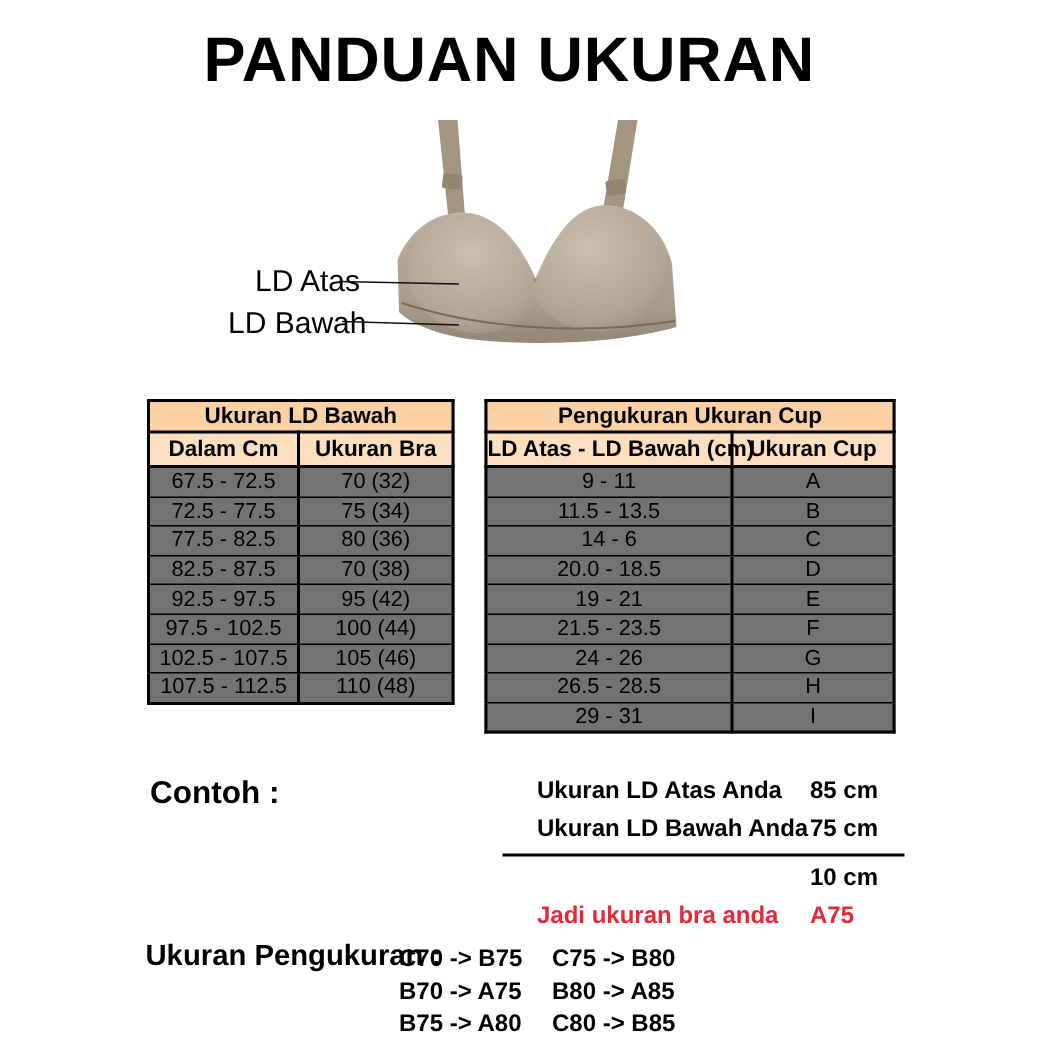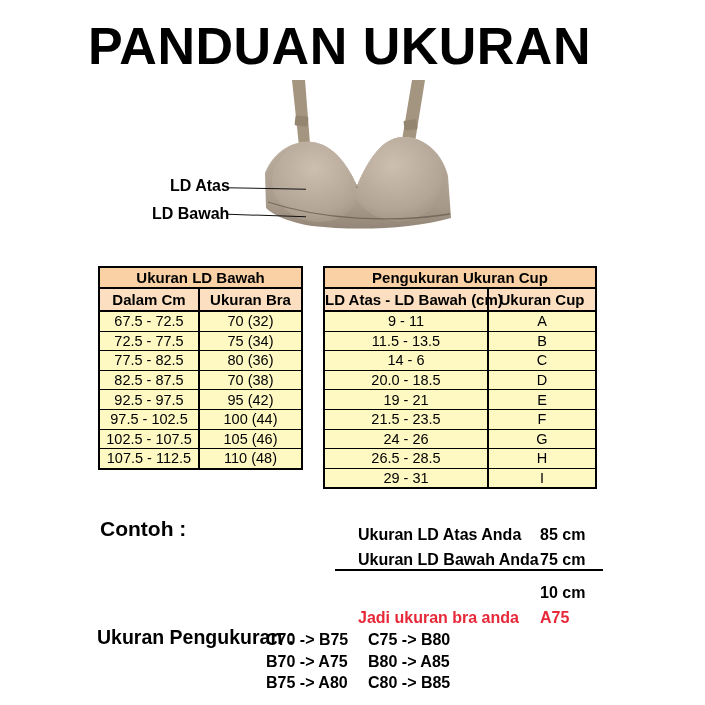--- a/index.html
+++ b/index.html
@@ -5,41 +5,41 @@
   html,body { margin:0; padding:0; background:#fff; }
   .page {
     position:relative; width:705px; height:705px; background:#fff;
     font-family:"Liberation Sans", sans-serif; color:#000; overflow:hidden;
   }
   .abs { position:absolute; }
 
   
   .page-title {
     position:absolute; top:16px; left:0; width:679px; text-align:center;
-    font-size:52px; font-weight:bold; letter-spacing:0.5px; margin:0;
+    font-size:42px; font-weight:bold; letter-spacing:0.5px; margin:0;
   }
 
   
-  .fig-label { position:absolute; font-size:16px; font-weight:bold; white-space:nowrap; }
+  .fig-label { position:absolute; font-size:20px; font-weight:normal; white-space:nowrap; }
   .pointer-line { position:absolute; height:0; border-top:1.6px solid #111; }
 
   
-  .sizes-table { position:absolute; border-collapse:collapse; table-layout:fixed; background:#fef9c3; }
+  .sizes-table { position:absolute; border-collapse:collapse; table-layout:fixed; background:#737373; }
   .sizes-table th, .sizes-table td { text-align:center; vertical-align:middle; padding:0; white-space:nowrap; }
   .t-title  { height:19px; font-size:15px; font-weight:bold; border:2.5px solid #000; background:var(--header-bg,#fad1a4); }
   .t-col    { height:21px; font-size:15px; font-weight:bold; border:2.5px solid #000; background:var(--subheader-bg,#fbdfc0); }
   .sizes-table td { height:18.6px; font-size:14.5px; border:1.4px solid #000; }
   .sizes-table td:first-child { border-left:2.5px solid #000; border-right:2.5px solid #000; }
   .sizes-table td:last-child  { border-right:2.5px solid #000; }
   .sizes-table tbody tr:last-child td { border-bottom:2.5px solid #000; }
 
   
   .contoh-heading { position:absolute; left:100px; top:517px; font-size:21px; font-weight:bold; }
   .example-block { position:absolute; left:335px; top:519px; width:268px; }
-  .ex-row { display:flex; padding-left:23px; height:25px; align-items:flex-end; font-weight:bold; font-size:16px; }
+  .ex-row { display:flex; padding-left:23px; height:25px; align-items:flex-start; font-weight:bold; font-size:16px; }
   .ex-label { width:182px; }
   .ex-divider { height:0; border-top:2px solid #000; margin:0; width:268px; }
   .ex-gap { height:6px; }
   .red { color:var(--accent-red,#e62839); }
 
   
   .alt-heading { position:absolute; left:97px; top:626px; font-size:19.5px; font-weight:bold; }
   .alt-col { position:absolute; top:629px; }
   .alt-col div { font-size:16px; font-weight:bold; line-height:21.7px; white-space:nowrap; }
   .alt-col-1 { left:266px; } .alt-col-2 { left:368px; }

